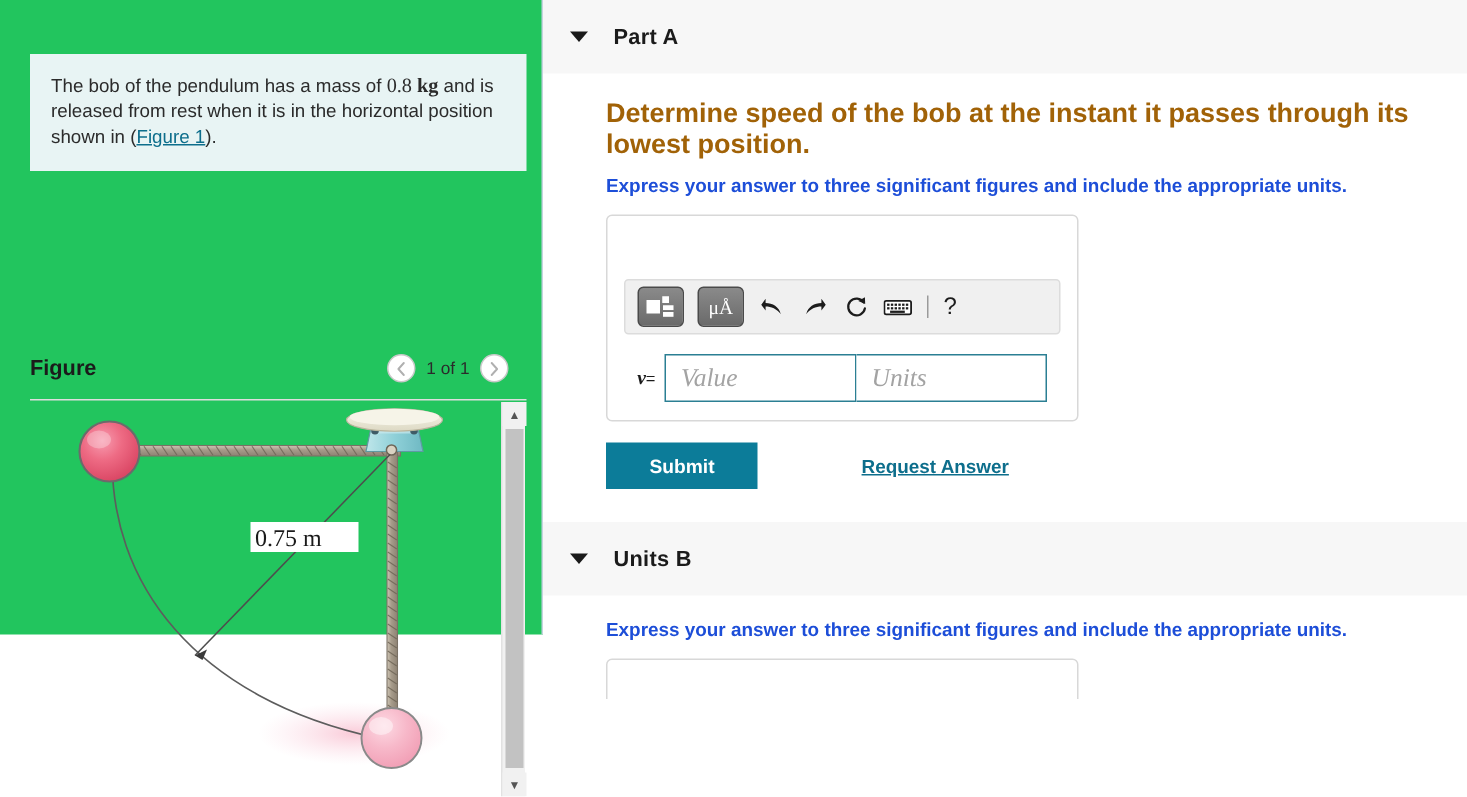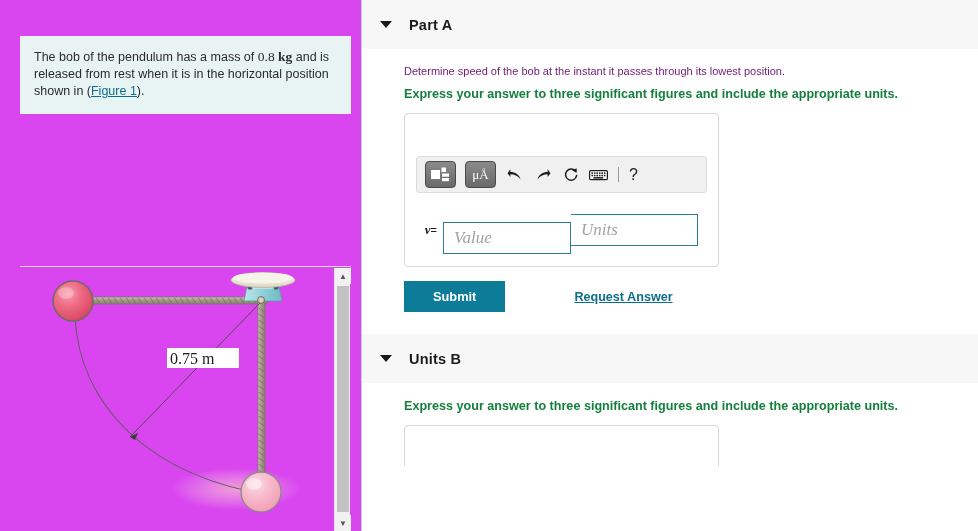--- a/index.html
+++ b/index.html
@@ -17,25 +17,25 @@
   }
   #root {
     position: absolute;
     inset: 0;
     display: flex;
   }
 
   
   .left-pane {
     width: 362px;
-    height: 531px;
+    height: 423px;
     position: relative;
     box-sizing: border-box;
     border-right: 1px solid #c6d2e0;
-    background: #d946ef;
+    background: #22c55e;
     text-decoration: underline;
   }
   .problem-box {
     position: absolute;
     left: 20px;
     top: 36px;
     width: 331px;
     box-sizing: border-box;
     background: #e8f4f4;
     padding: 12px 14px 14px 14px;
@@ -186,28 +186,29 @@
   .part-title {
     font-size: 14.5px;
     font-weight: bold;
     color: #1b1b1b;
     letter-spacing: 0.2px;
   }
   .part-body {
     padding: 16px 0 0 42px;
   }
   .q-text {
-    font-size: 11px;
-    color: #701a75;
+    font-size: 18px;
+    color: #a16207;
     margin-bottom: 10px;
+    font-weight: bold;
   }
   .q-bold {
     font-size: 12.6px;
     font-weight: bold;
-    color: #15803d;
+    color: #1d4ed8;
     margin-bottom: 12px;
   }
 
   .answer-card {
     border: 1px solid #d8d8d8;
     border-radius: 4px;
     width: 315px;
     box-sizing: border-box;
     padding: 10px 11px 12px 11px;
     background: #fff;
@@ -297,21 +298,21 @@
     color: #1a1a1a;
     padding: 0 10px;
     outline: none;
   }
   .ans-input::placeholder {
     color: #a3a3a3;
     font-style: italic;
     font-family: "Liberation Serif", serif;
     opacity: 1;
   }
-  .ans-input.value { width: 128px; margin-top: 16px; }
+  .ans-input.value { width: 128px; }
   .ans-input.units { width: 127px; border-left: none; }
 
   .actions {
     display: flex;
     align-items: center;
     margin-top: 14px;
     gap: 22px;
   }
   .submit-btn {
     background: #0c7c99;
@@ -336,20 +337,36 @@
 <body>
 
 <div id="root">
 
   <div class="left-pane">
 
     <div class="problem-box">
       <span>The bob of the pendulum has a mass of </span><span class="num">0.8</span><span class="mathu">&nbsp;</span><span class="mathu">kg</span><span> and is released from rest when it is in the horizontal position shown in (</span><a href="#">Figure 1</a><span>).</span>
     </div>
 
+    <div class="figure-header">
+      <div class="figure-title">Figure</div>
+      <div class="fig-nav">
+        <div class="circ-btn">
+          <svg width="7" height="10" viewBox="0 0 7 10">
+            <path d="M5.2 1 L1.6 5 L5.2 9" stroke="#b0b0b0" stroke-width="1.3" fill="none" stroke-linecap="round" stroke-linejoin="round"></path>
+          </svg>
+        </div>
+        <div class="fig-count">1 of 1</div>
+        <div class="circ-btn">
+          <svg width="7" height="10" viewBox="0 0 7 10">
+            <path d="M1.8 1 L5.4 5 L1.8 9" stroke="#b0b0b0" stroke-width="1.3" fill="none" stroke-linecap="round" stroke-linejoin="round"></path>
+          </svg>
+        </div>
+      </div>
+    </div>
 
     <div class="figure-divider"></div>
 
     <div class="figure-stage">
       <svg width="313" height="263" viewBox="0 0 313 263">
         <defs>
           <radialGradient id="ballTop" cx="38%" cy="32%" r="72%">
             <stop offset="0%" stop-color="#f79cb0"></stop>
             <stop offset="45%" stop-color="#ee6b84"></stop>
             <stop offset="100%" stop-color="#d94462"></stop>

